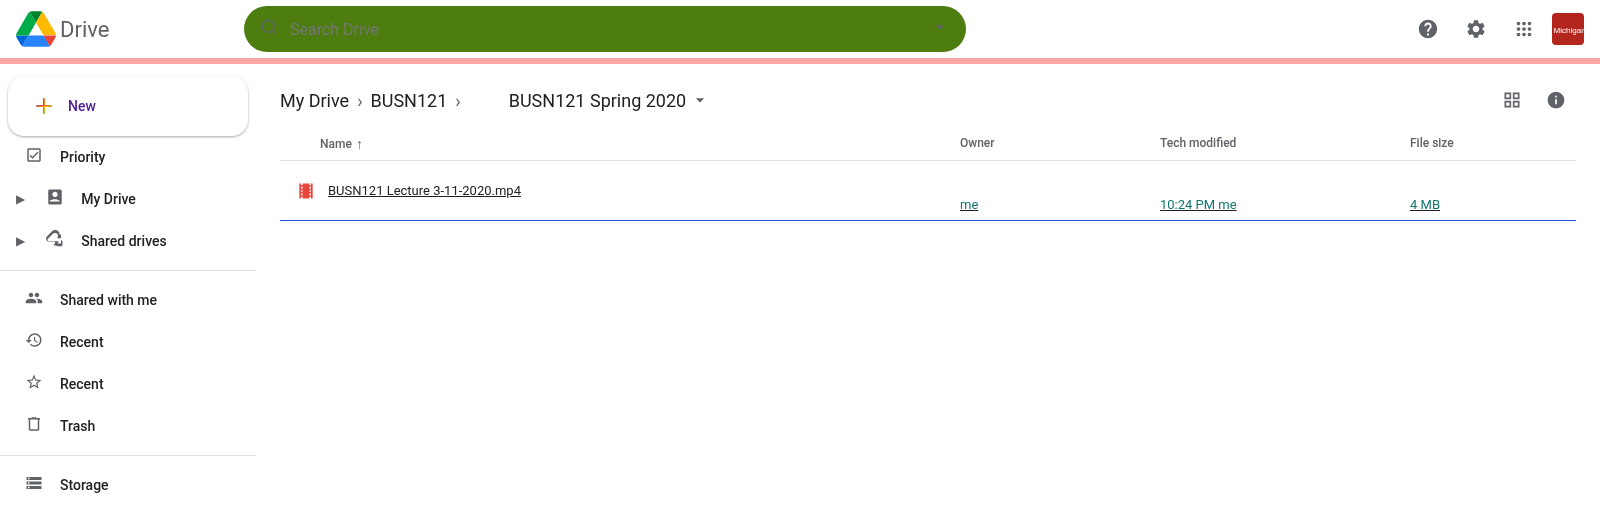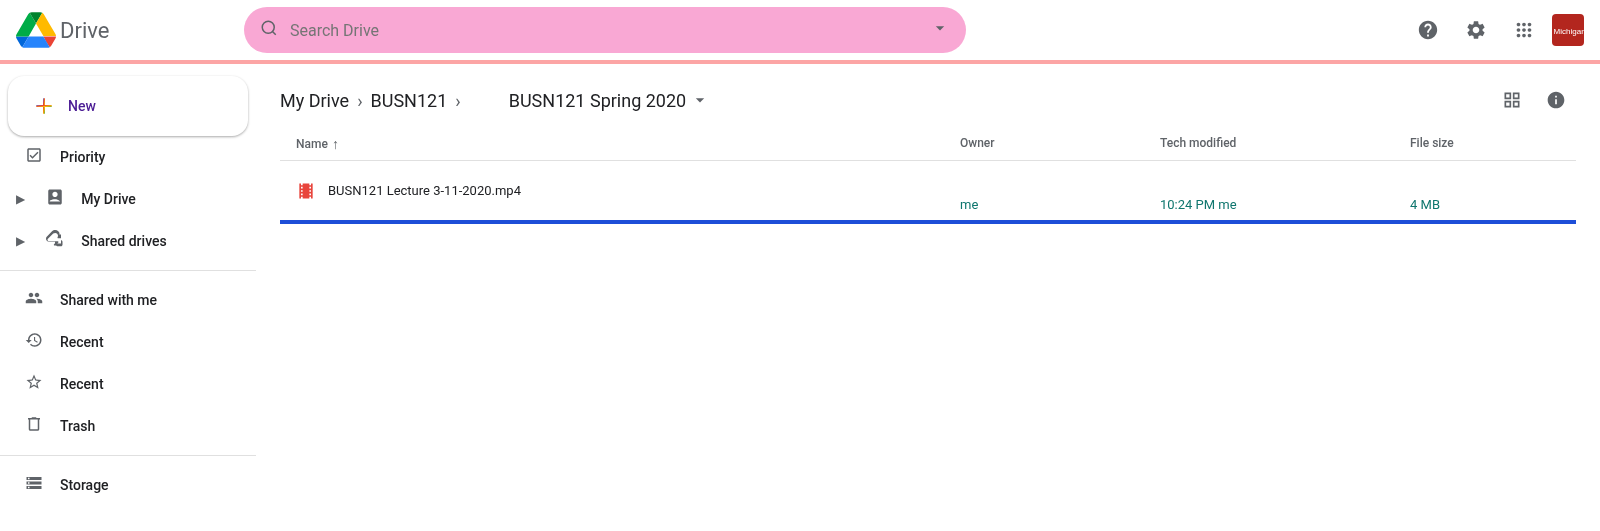--- a/index.html
+++ b/index.html
@@ -5,42 +5,42 @@
     * { margin: 0; padding: 0; box-sizing: border-box; }
     body { font-family: 'Google Sans', Roboto, Arial, sans-serif; background: #fff; color: #202124; font-size: 14px; height: 531px; overflow: hidden; }
     
     
     .header {
       display: flex;
       align-items: center;
       height: 64px;
       padding: 0 16px;
       gap: 8px;
-      border-bottom: 4px solid #fca5a5;
+      border-bottom: 6px solid #fca5a5;
     }
     .logo-area {
       display: flex;
       align-items: center;
       gap: 4px;
       min-width: 220px;
       text-decoration: none;
     }
     .logo-triangle {
       width: 40px;
       height: 40px;
     }
     .logo-text {
       font-size: 22px;
       color: #5f6368;
       font-weight: 400;
     }
     .search-bar {
       flex: 1;
       max-width: 722px;
-      background: #f9a8d4;
+      background: #4d7c0f;
       border-radius: 24px;
       display: flex;
       align-items: center;
       padding: 0 16px;
       height: 46px;
       gap: 12px;
     }
     .search-bar input {
       border: none;
       background: transparent;
@@ -190,30 +190,32 @@
       border-bottom: 1px solid #e0e0e0;
       color: #5f6368;
       font-size: 12px;
       font-weight: 500;
     }
     .file-list-header .col-name {
       display: flex;
       align-items: center;
       gap: 4px;
       cursor: pointer;
+      margin-left: 24px;
     }
     .sort-arrow { font-size: 14px; }
     .file-row {
       display: grid;
       grid-template-columns: 1fr 200px 250px 150px;
       padding: 8px 16px;
       align-items: center;
-      border-bottom: 4px solid #1d4ed8;
+      border-bottom: 1px solid #1d4ed8;
       cursor: pointer;
       border-radius: 0;
+      text-decoration: underline;
     }
     .file-name-cell {
       display: flex;
       align-items: center;
       gap: 12px;
       font-size: 13px;
       color: #202124;
     }
     .file-icon {
       width: 20px;

